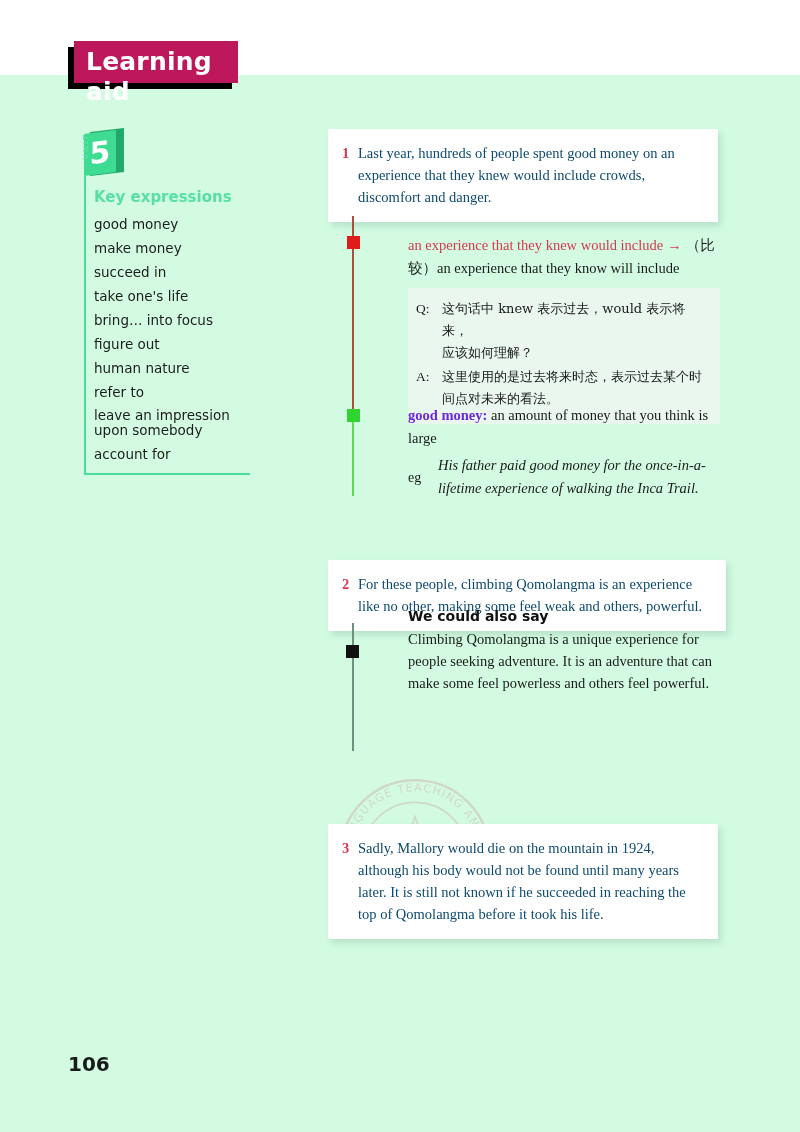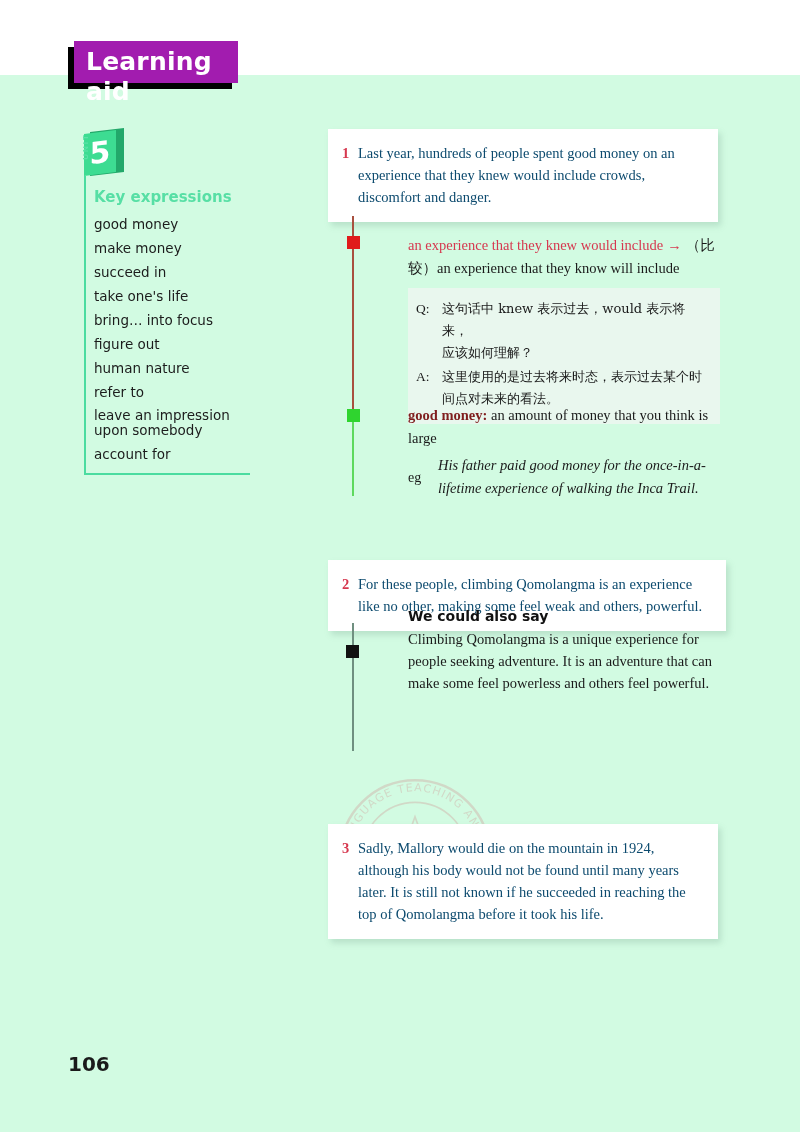--- a/index.html
+++ b/index.html
@@ -54,21 +54,21 @@
     width: 164px;
     height: 42px;
     background: #000000;
   }
   #banner {
     position: absolute;
     left: 6px;
     top: 0;
     width: 164px;
     height: 42px;
-    background: #a21caf;
+    background: #be185d;
   }
   #banner-label {
     position: absolute;
     left: 12px;
     top: 6px;
     font-size: 25px;
     font-weight: bold;
     color: #ffffff;
     letter-spacing: 0.2px;
     line-height: 30px;
@@ -208,21 +208,21 @@
   .anno {
     position: absolute;
     font-family: "Liberation Serif", serif;
   }
   .anno-line {
     font-size: 14.5px;
     line-height: 23px;
     color: #1a1a1a;
   }
   .hl-red { color: #d6384f; }
-  .hl-green { color: #7f1d1d; text-align: right; }
+  .hl-green { color: #6d28d9; text-align: right; }
 
   
   #qa-box {
     position: absolute;
     left: 408px;
     top: 288px;
     width: 312px;
     background: #e9f7ee;
     padding: 10px 12px 12px 8px;
     box-sizing: border-box;

